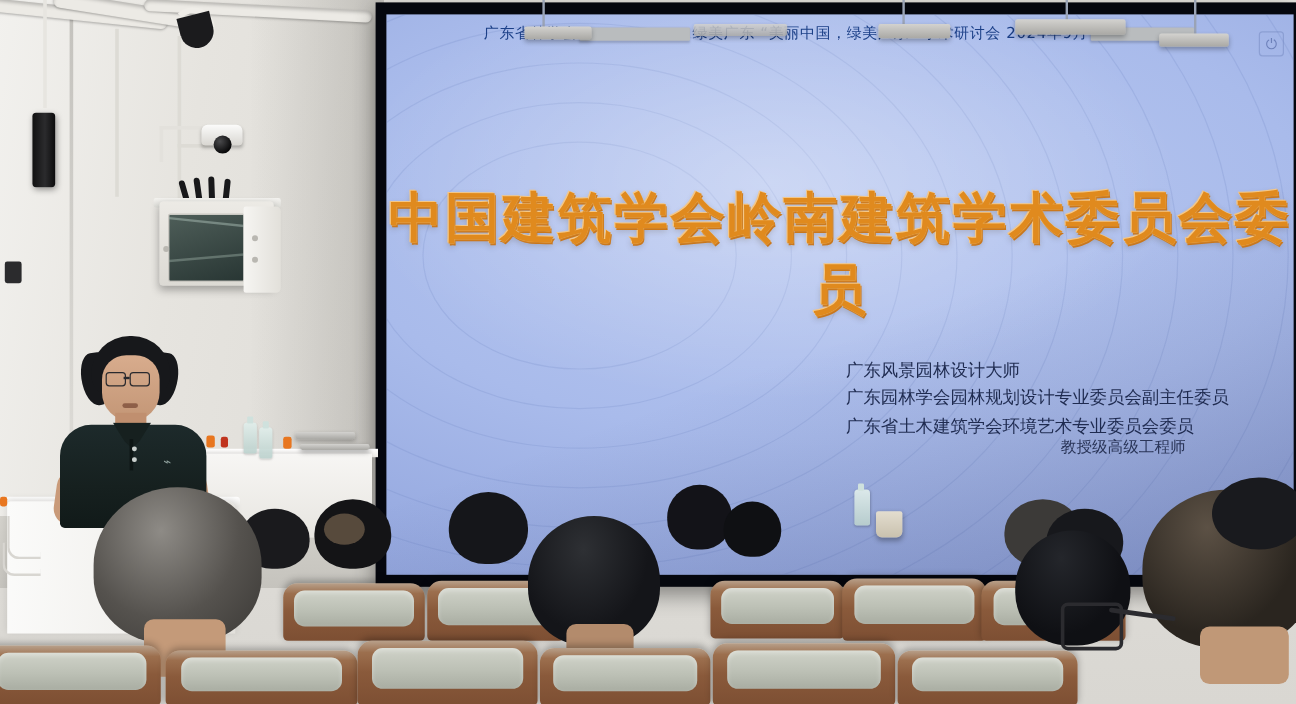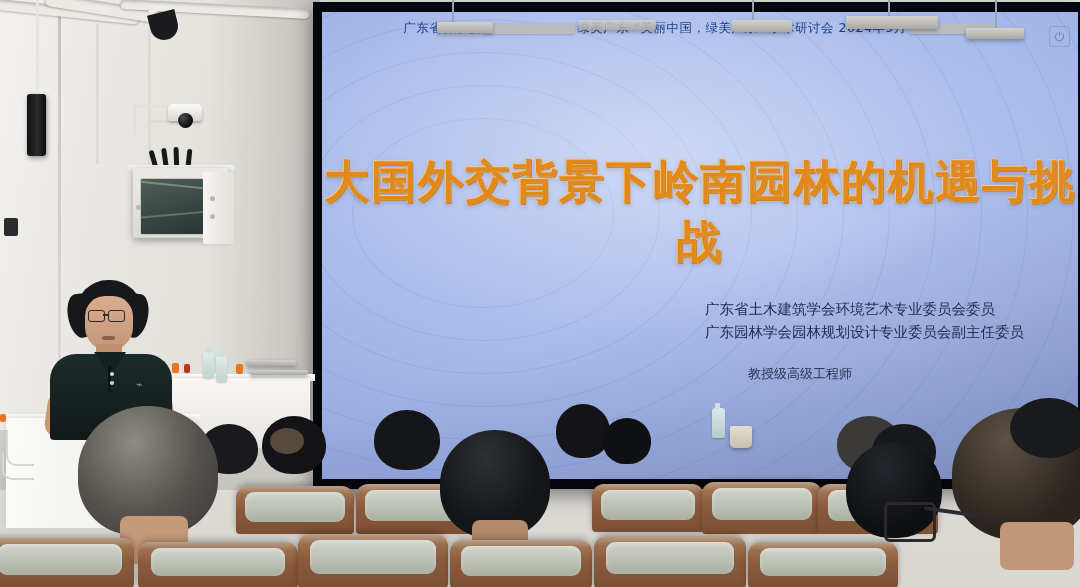--- a/index.html
+++ b/index.html
@@ -98,21 +98,21 @@
   .banner .blk{display:inline-block;background:#b9bcbe;color:transparent;border-radius:1px;
         box-shadow:0 1px 2px rgba(0,0,0,.18);vertical-align:middle;}
 
   .ptitle{position:absolute;left:0;top:140px;width:100%;text-align:center;
         font-size:45px;font-weight:bold;letter-spacing:2px;
         color:#E08A1E;
         text-shadow:0 0 1px #f6cf8a,1px 1px 0 #c9761a,-1px -1px 0 #f3c689,0 2px 5px rgba(60,40,10,.25);}
 
   .speaker-name{position:absolute;left:426px;top:290px;width:240px;text-align:center;
         font-size:27px;color:#1d2a4e;letter-spacing:3px;}
-  .cred-left{position:absolute;left:426px;top:352px;width:240px;text-align:left;
+  .cred-left{position:absolute;left:426px;top:352px;width:240px;text-align:right;
         font-size:13px;line-height:1.52;color:#2a3558;}
   .cred-right{position:absolute;left:383px;top:286px;font-size:14.5px;line-height:1.62;color:#1f2b50;}
 
   .pwr{position:absolute;right:8px;top:14px;width:19px;height:19px;border-radius:3px;
         border:1px solid rgba(120,140,195,.55);color:rgba(90,110,170,.75);font-size:12px;
         display:flex;align-items:center;justify-content:center;}
 
   
   .hang{position:absolute;background:#9aa3b6;width:1.5px;}
   .hang-box{position:absolute;background:linear-gradient(180deg,#d3d2cf,#a9a8a4);
@@ -249,30 +249,31 @@
     <div class="bloom"></div>
     <div class="screen-shade"></div>
 
     <div class="banner">
       <span>广东省林学会</span><span class="blk" style="width:92px;height:11px;margin:0 2px;"></span><span>绿美广东</span>
       <span>“美丽中国，绿美广东”</span>
       <span>学术研讨会</span>
       <span>2024年9月</span><span class="blk" style="width:86px;height:11px;margin:0 2px;"></span>
     </div>
 
-    <div class="ptitle">大国外交背景下岭南园林的机遇与挑战</div>
+    <div class="ptitle">中国建筑学会岭南建筑学术委员会委员</div>
 
 
     <div class="cred-left">
       <div>教授级高级工程师</div>
     </div>
 
     <div class="cred-right">
+      <div>广东风景园林设计大师</div>
+      <div>广东园林学会园林规划设计专业委员会副主任委员</div>
       <div>广东省土木建筑学会环境艺术专业委员会委员</div>
-      <div>广东园林学会园林规划设计专业委员会副主任委员</div>
     </div>
 
     <div class="pwr">⏻</div>
   </div>
 
   <div class="hang" style="left:452px;top:0;height:24px;"></div>
   <div class="hang-box" style="left:437px;top:22px;width:56px;height:11px;"></div>
   <div class="hang" style="left:752px;top:0;height:22px;"></div>
   <div class="hang-box" style="left:732px;top:20px;width:60px;height:12px;"></div>
   <div class="hang" style="left:888px;top:0;height:18px;"></div>

